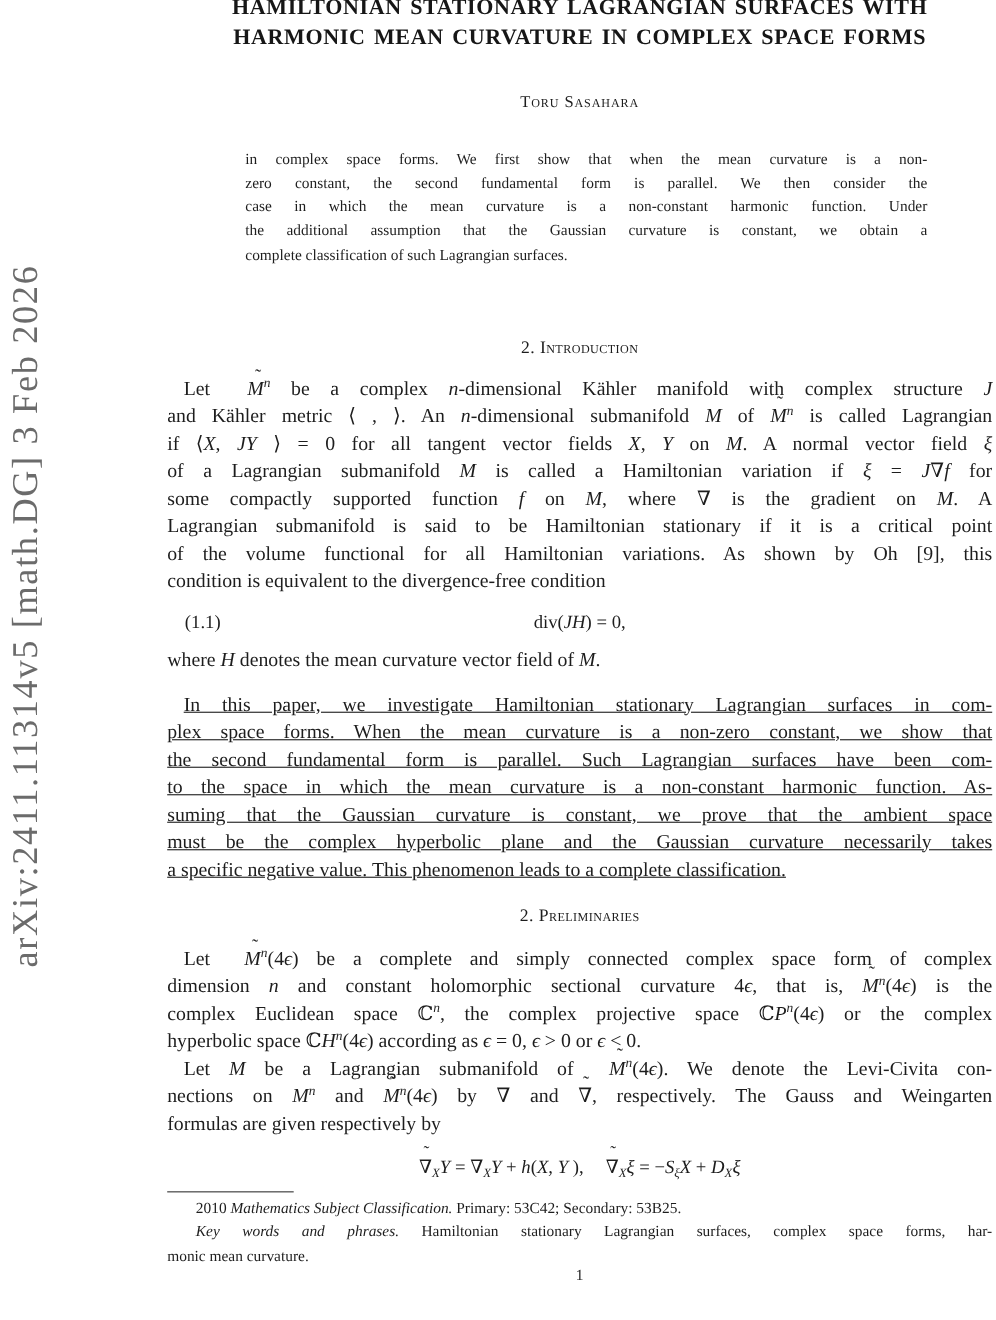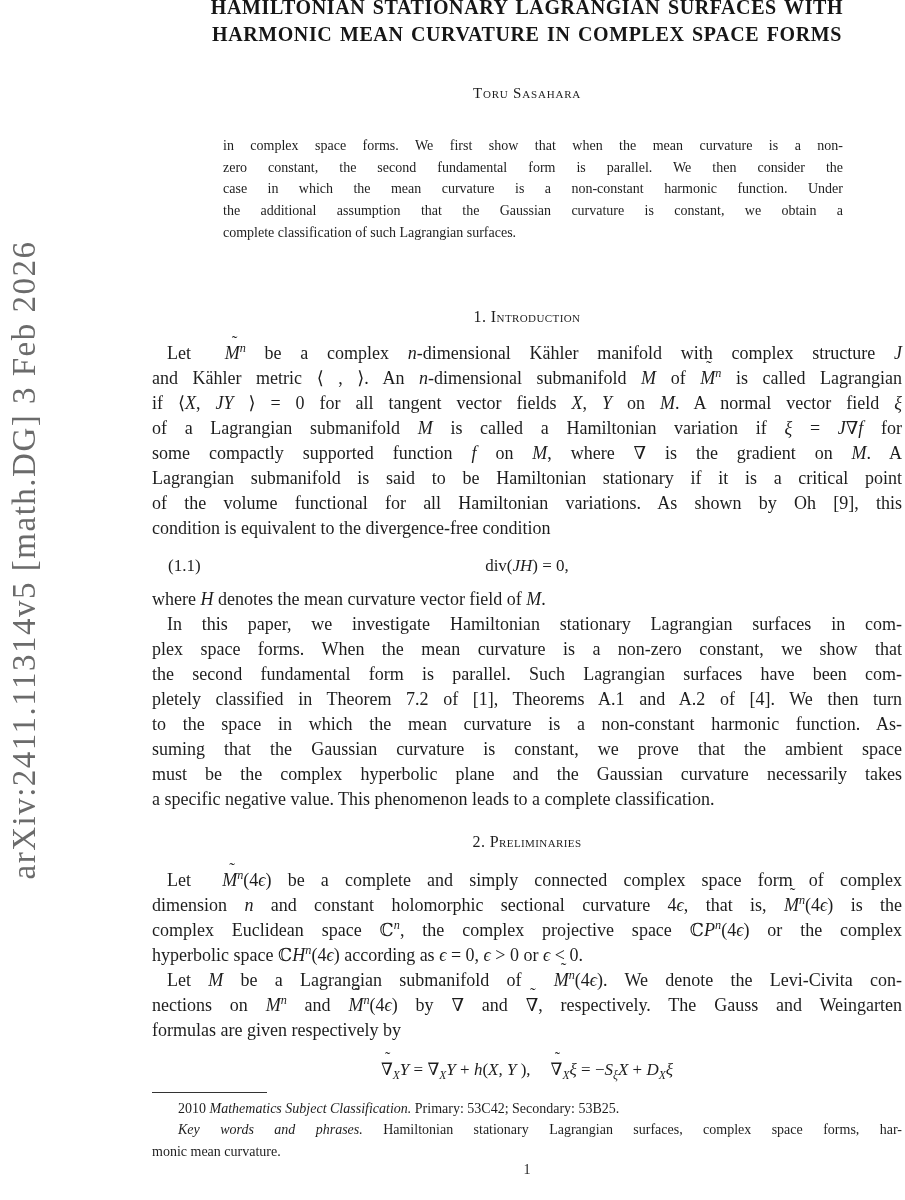--- a/index.html
+++ b/index.html
@@ -60,21 +60,21 @@
     line-height:22px;
     letter-spacing:0.4px;
   }
   .h1{margin-top:62px;}
   .h2{margin-top:19px;}
   .para{
     font-size:18px;
     line-height:25px;
   }
   .p-intro1{margin-top:13px;}
-  .p-intro2{margin-top:0;}
+  .p-intro2{margin-top:16px;text-decoration:underline;}
   .p-prelim1{margin-top:15px;}
   .p-prelim2{margin-top:0;}
   .whereline{margin-top:9px;}
   .ln{min-height:1em;}
   .j{text-align:justify;text-align-last:justify;}
   .l{text-align:left;}
   .ind{text-indent:15px;}
   .eqrow{
     position:relative;
     margin-top:12px;
@@ -138,21 +138,21 @@
   <div class="author">Toru Sasahara</div>
 
   <div class="abstract">
       <div class="ln j">in complex space forms. We first show that when the mean curvature is a non-</div>
       <div class="ln j">zero constant, the second fundamental form is parallel. We then consider the</div>
       <div class="ln j">case in which the mean curvature is a non-constant harmonic function. Under</div>
       <div class="ln j">the additional assumption that the Gaussian curvature is constant, we obtain a</div>
       <div class="ln l">complete classification of such Lagrangian surfaces.</div>
     </div>
 
-  <div class="schead h1">1. Introduction</div>
+  <div class="schead h1">2. Introduction</div>
 
   <div class="para p-intro1">
       <div class="ln j ind">Let <span class="ov"><i>M</i><span class="tld">˜</span></span><sup><i>n</i></sup> be a complex <i>n</i>-dimensional Kähler manifold with complex structure <i>J</i></div>
       <div class="ln j">and Kähler metric ⟨ , ⟩. An <i>n</i>-dimensional submanifold <i>M</i> of <span class="ov"><i>M</i><span class="tld">˜</span></span><sup><i>n</i></sup> is called Lagrangian</div>
       <div class="ln j">if ⟨<i>X</i>, <i>JY</i> ⟩ = 0 for all tangent vector fields <i>X</i>, <i>Y</i> on <i>M</i>. A normal vector field <i>ξ</i></div>
       <div class="ln j">of a Lagrangian submanifold <i>M</i> is called a Hamiltonian variation if <i>ξ</i> = <i>J</i>∇<i>f</i> for</div>
       <div class="ln j">some compactly supported function <i>f</i> on <i>M</i>, where ∇ is the gradient on <i>M</i>. A</div>
       <div class="ln j">Lagrangian submanifold is said to be Hamiltonian stationary if it is a critical point</div>
       <div class="ln j">of the volume functional for all Hamiltonian variations. As shown by Oh [9], this</div>
       <div class="ln l">condition is equivalent to the divergence-free condition</div>
@@ -164,21 +164,20 @@
   </div>
 
   <div class="para whereline">
       <div class="ln l">where <i>H</i> denotes the mean curvature vector field of <i>M</i>.</div>
     </div>
 
   <div class="para p-intro2">
       <div class="ln j ind">In this paper, we investigate Hamiltonian stationary Lagrangian surfaces in com-</div>
       <div class="ln j">plex space forms. When the mean curvature is a non-zero constant, we show that</div>
       <div class="ln j">the second fundamental form is parallel. Such Lagrangian surfaces have been com-</div>
-      <div class="ln j">pletely classified in Theorem 7.2 of [1], Theorems A.1 and A.2 of [4]. We then turn</div>
       <div class="ln j">to the space in which the mean curvature is a non-constant harmonic function. As-</div>
       <div class="ln j">suming that the Gaussian curvature is constant, we prove that the ambient space</div>
       <div class="ln j">must be the complex hyperbolic plane and the Gaussian curvature necessarily takes</div>
       <div class="ln l">a specific negative value. This phenomenon leads to a complete classification.</div>
     </div>
 
   <div class="schead h2">2. Preliminaries</div>
 
   <div class="para p-prelim1">
       <div class="ln j ind">Let <span class="ov"><i>M</i><span class="tld">˜</span></span><sup><i>n</i></sup>(4<i>ϵ</i>) be a complete and simply connected complex space form of complex</div>

